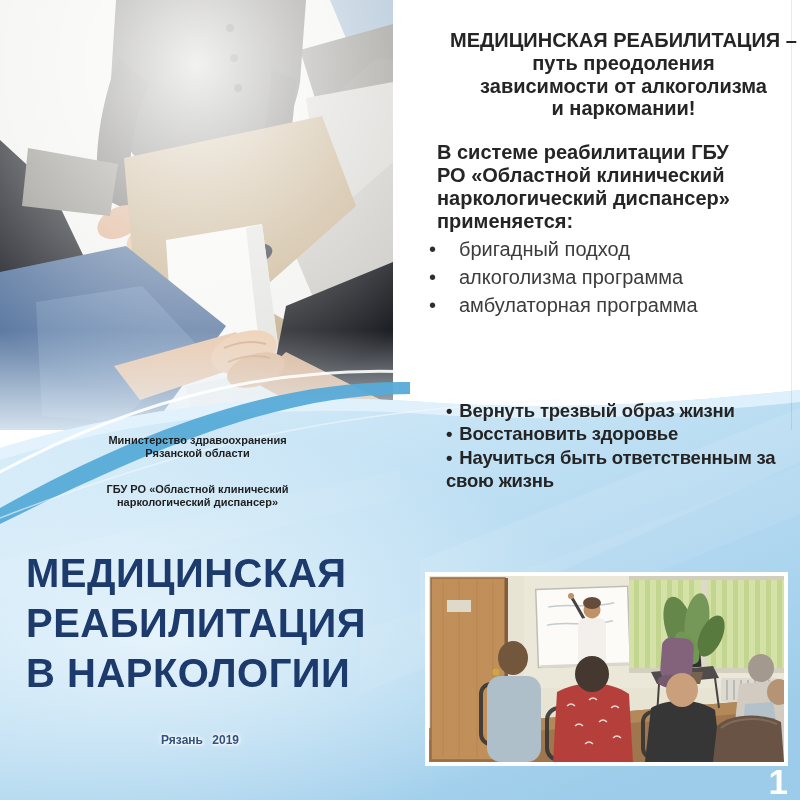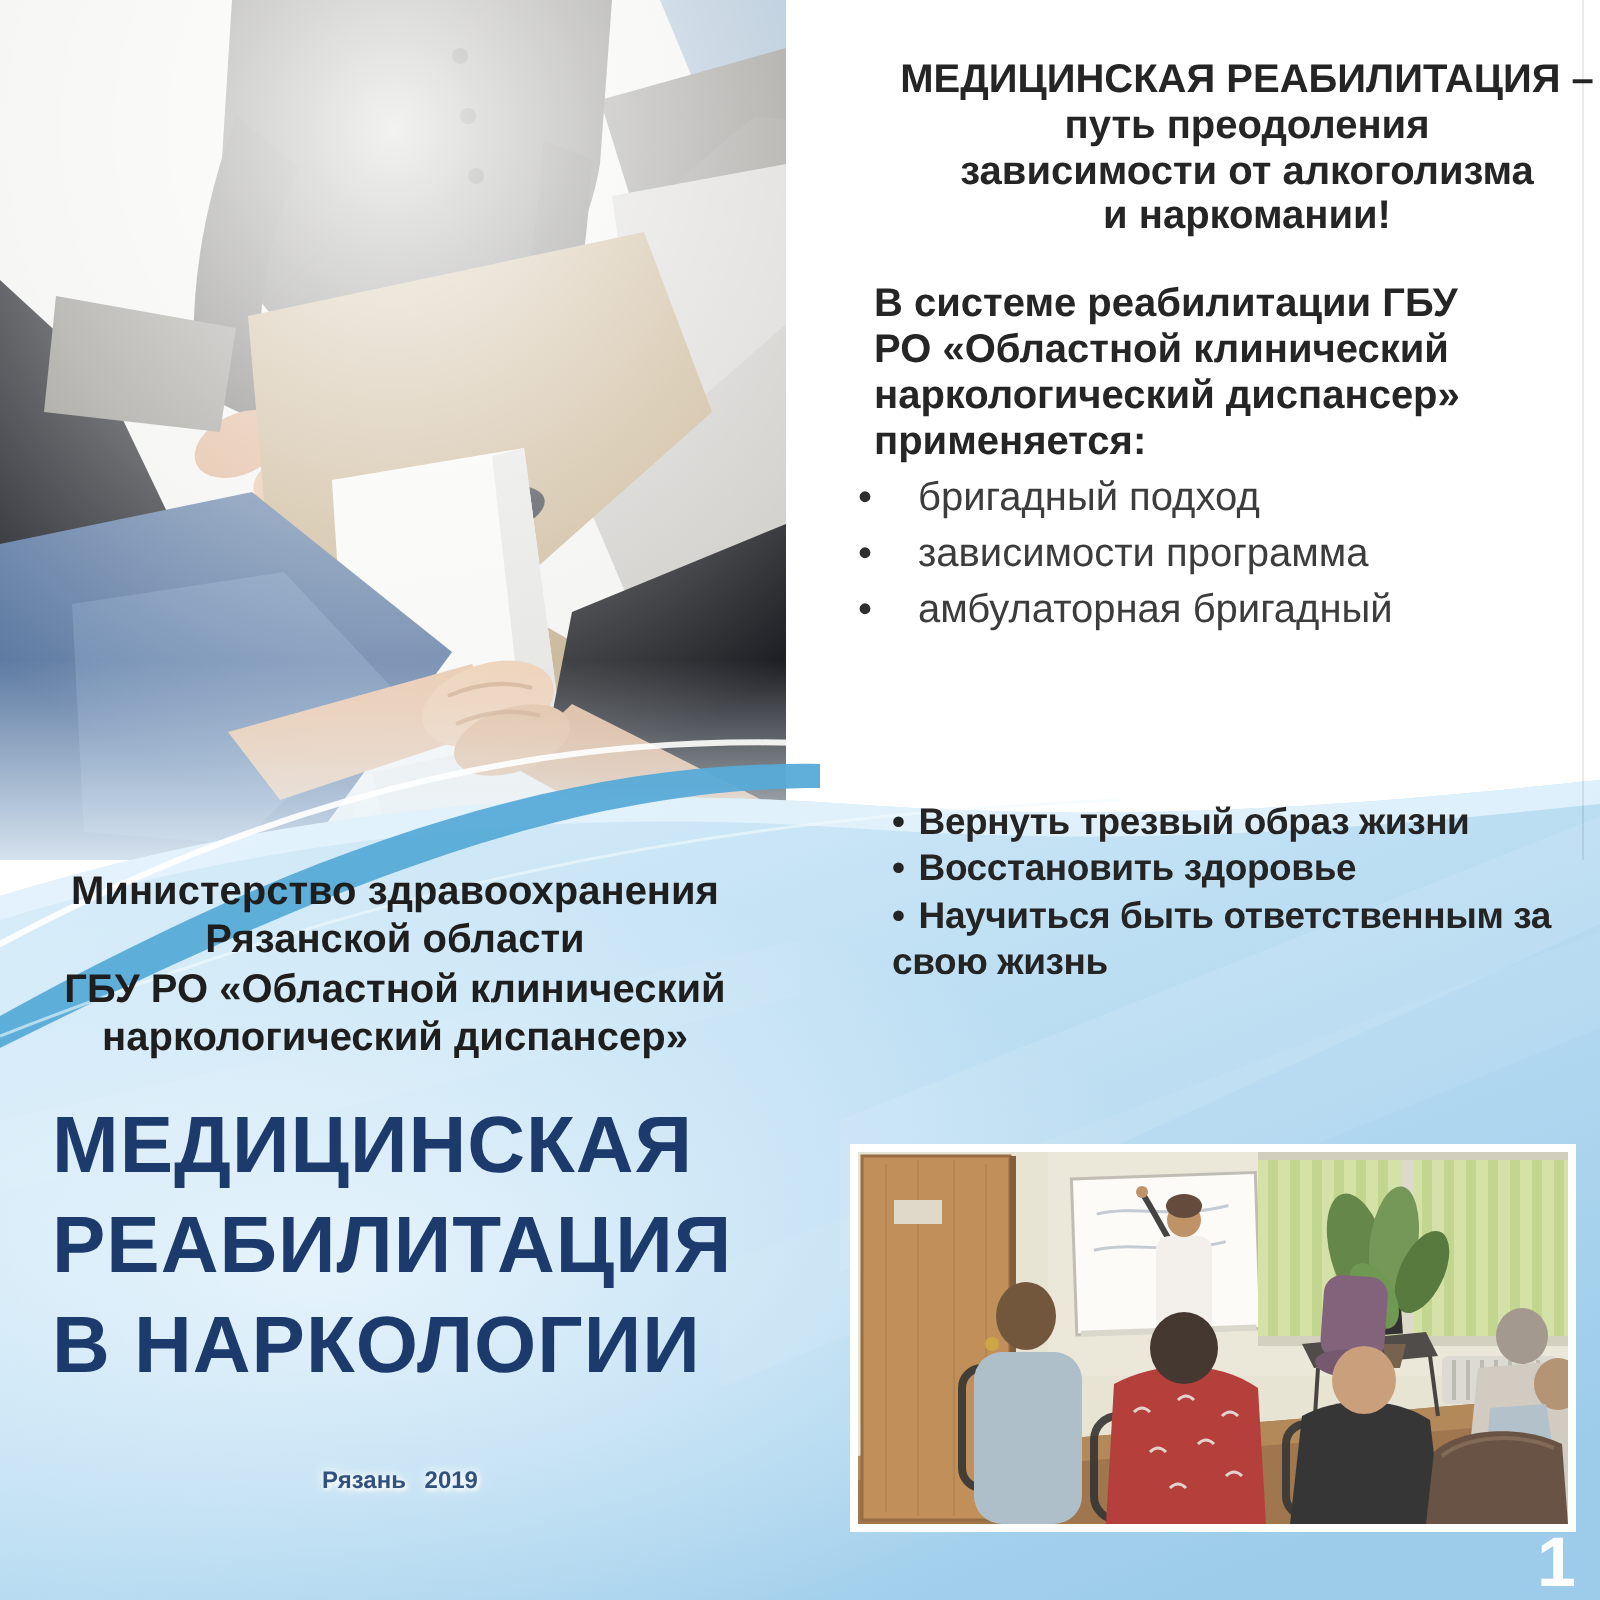--- a/index.html
+++ b/index.html
@@ -12,21 +12,21 @@
 
   
   .photo1{left:0;top:0;width:393px;height:430px;}
   .photo1 svg{display:block;width:100%;height:100%;}
   .photo1-fade{left:0;top:330px;width:393px;height:100px;
     background:linear-gradient(180deg,rgba(236,246,252,0) 0%,rgba(233,244,251,.85) 100%);}
   .gutter{left:393px;top:0;width:34px;height:408px;background:#ffffff;}
   .waves{left:0;top:0;width:800px;height:800px;pointer-events:none;}
 
   .org{left:0;width:395px;text-align:center;font-weight:bold;
-    font-size:20px;line-height:1.2;color:#1e1e1e;}
+    font-size:11px;line-height:1.2;color:#1e1e1e;}
   .org1{top:434px;}
   .org2{top:483px;}
   .main-title{left:26px;top:548px;width:370px;font-weight:bold;
     font-size:40px;line-height:1.25;letter-spacing:.5px;color:#1c3a6b;}
   .imprint{left:0;top:733px;width:400px;text-align:center;font-weight:bold;
     font-size:12px;color:#31517e;word-spacing:6px;
     text-shadow:0 0 4px rgba(255,255,255,.95),0 0 9px rgba(255,255,255,.9),1px 1px 2px rgba(255,255,255,.9);}
 
   
   .headline{left:425px;top:13px;width:365px;text-align:center;font-weight:bold;
@@ -157,25 +157,25 @@
 наркологический диспансер»
 применяется:</p>
 
   <ul class="abs approach">
     <li>
       <span class="b">•</span>
       <span>бригадный подход</span>
     </li>
     <li>
       <span class="b">•</span>
-      <span>зависимости программа</span>
+      <span>алкоголизма программа</span>
     </li>
     <li>
       <span class="b">•</span>
-      <span>амбулаторная бригадный</span>
+      <span>амбулаторная программа</span>
     </li>
   </ul>
 
 
   <div class="abs help">
     <div><span class="b2">•</span><span class="pre">Вернуть трезвый образ жизни</span></div>
     <div><span class="b2">•</span><span class="pre">Восстановить здоровье</span></div>
     <div><span class="b2">•</span><span class="pre">Научиться быть ответственным за
 свою жизнь</span></div>
   </div>

